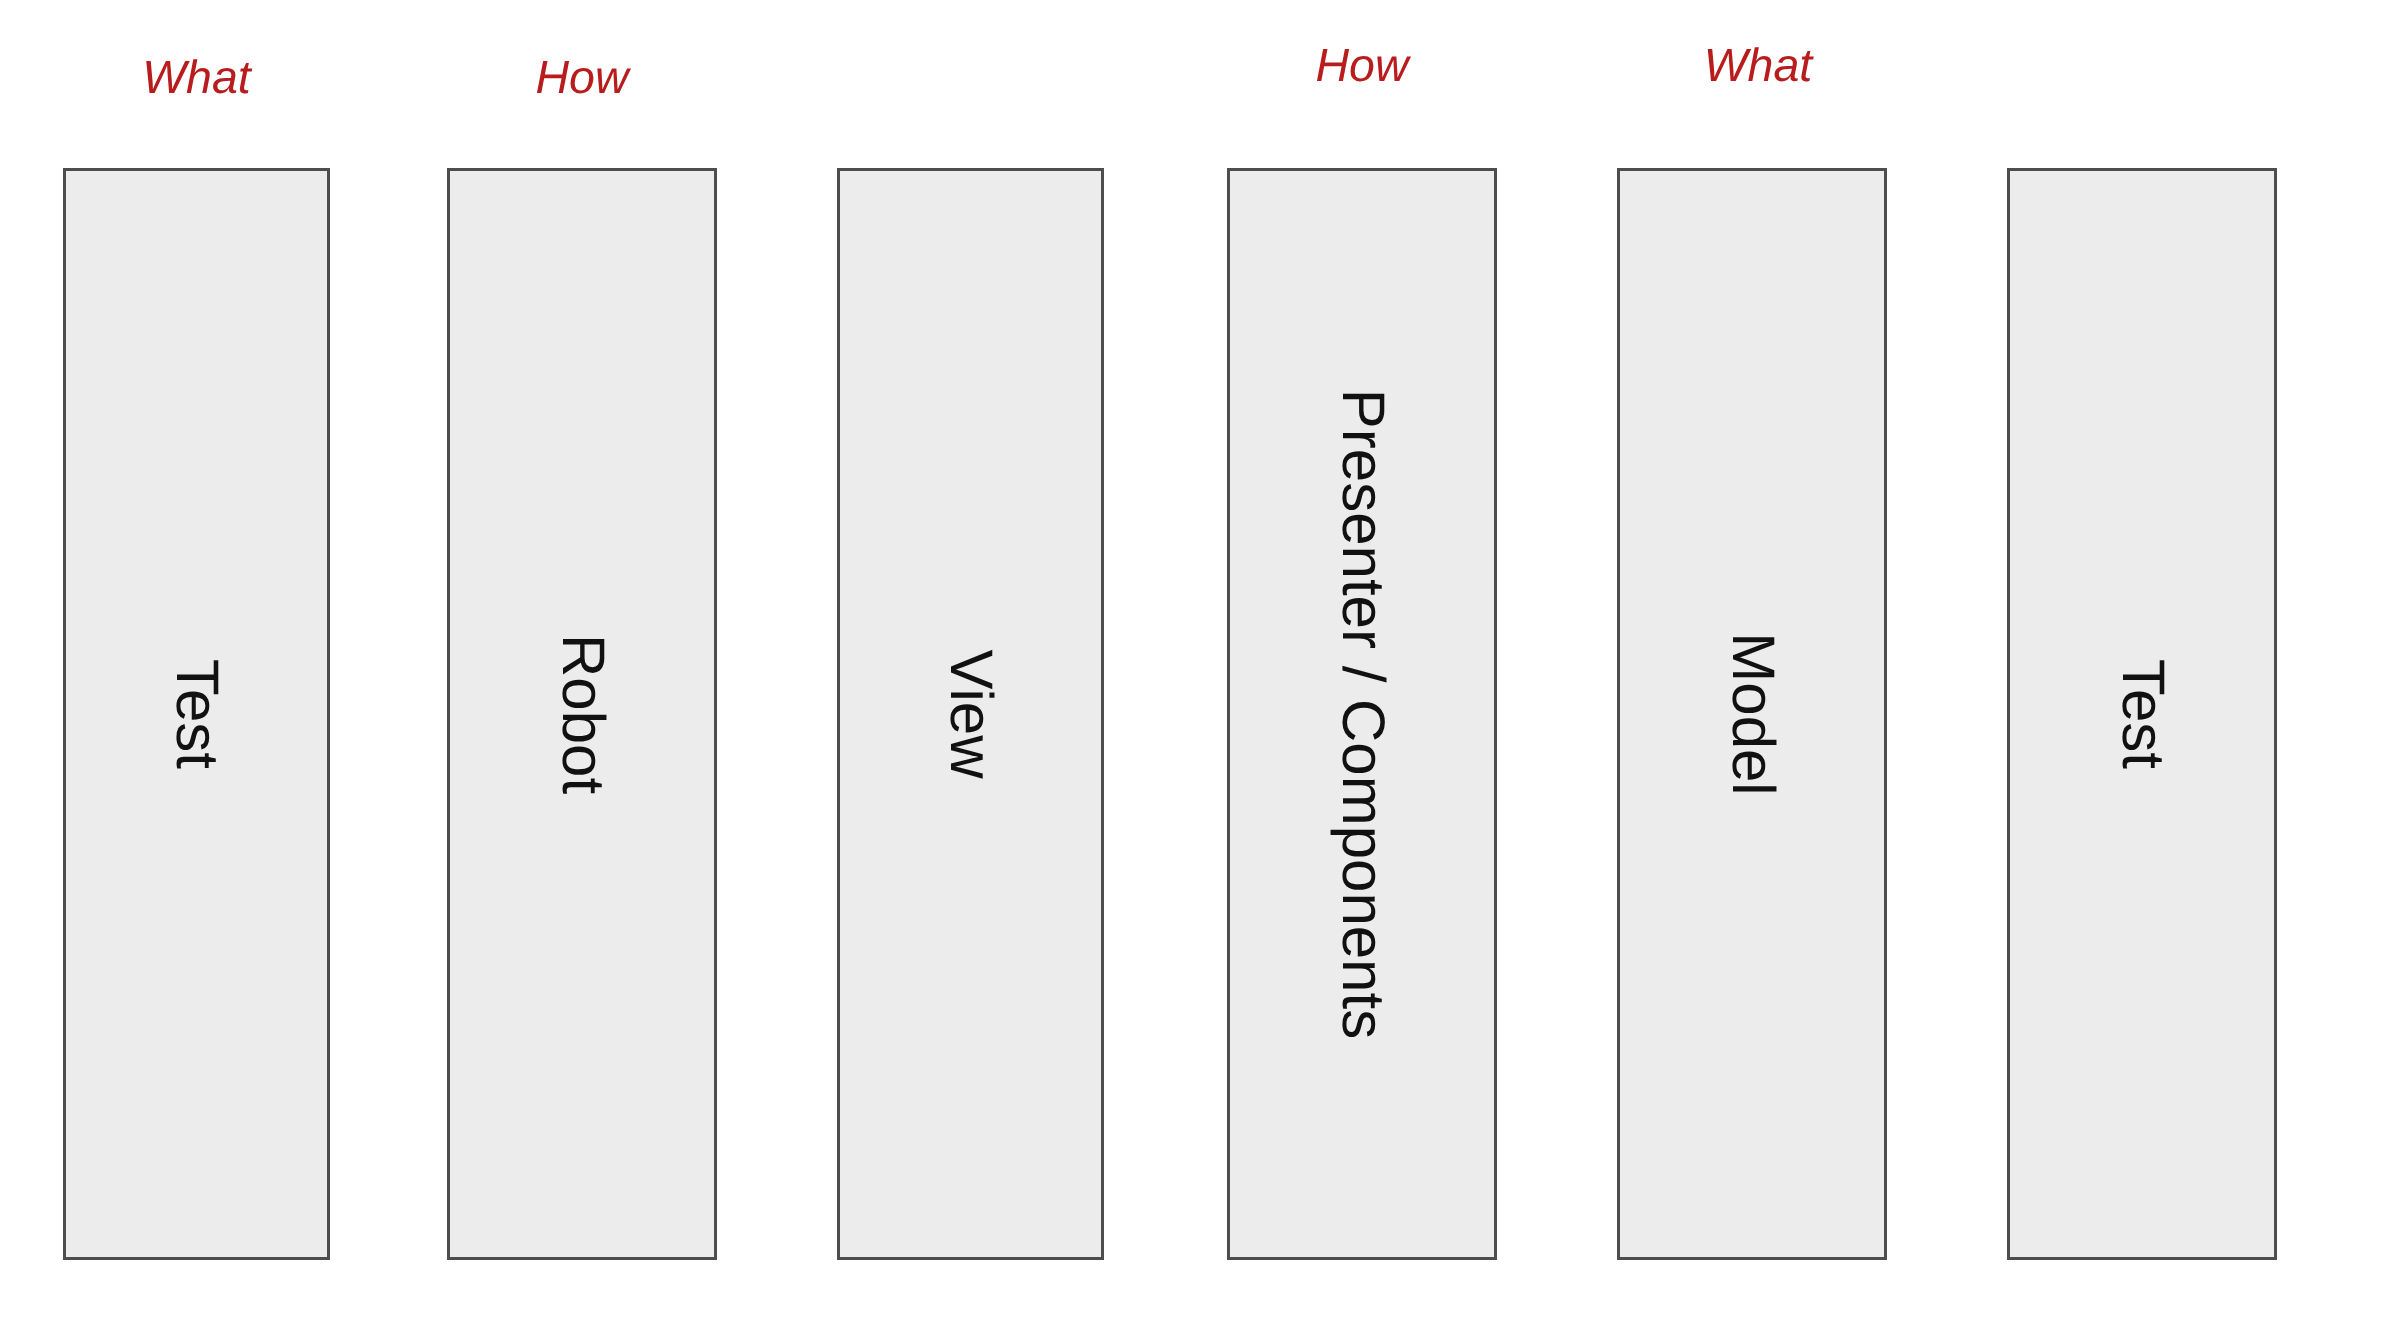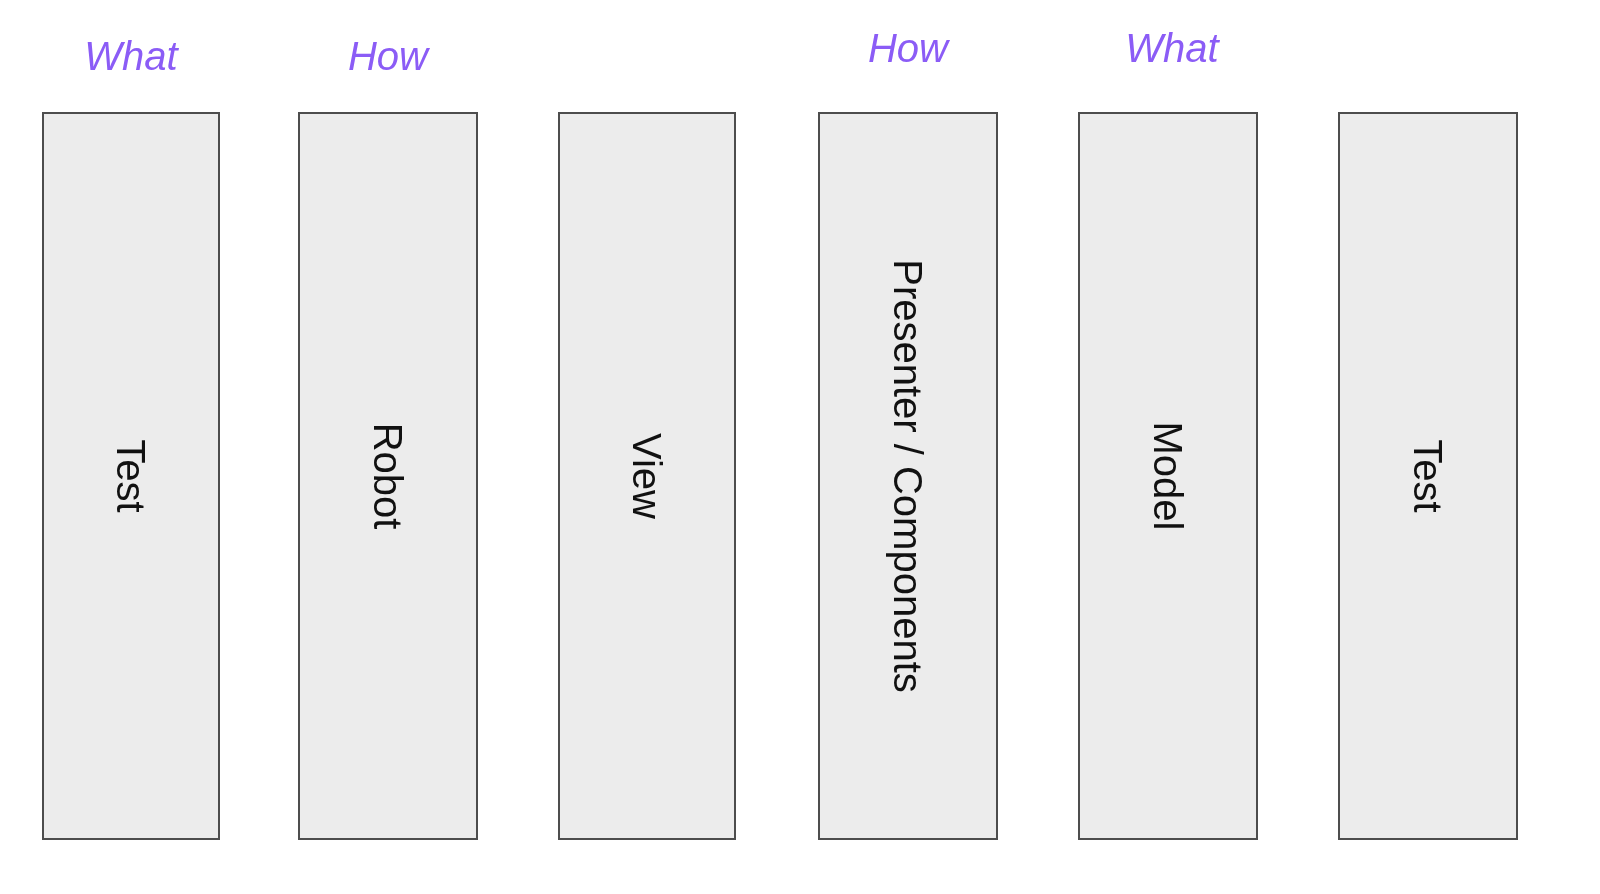--- a/index.html
+++ b/index.html
@@ -16,23 +16,23 @@
     width: 1600px;
     height: 894px;
     background: #ffffff;
     overflow: hidden;
   }
   .col-header {
     position: absolute;
     font-family: "Liberation Sans", sans-serif;
     font-style: italic;
     font-weight: 400;
-    font-size: 40px;
+    font-size: 31px;
     line-height: 1;
-    color: #8b5cf6;
+    color: #b91c1c;
     text-align: left;
     white-space: nowrap;
     transform: translateX(-50%);
     user-select: none;
   }
   .lane {
     position: absolute;
     box-sizing: border-box;
     background: #ececec;
     border: 2px solid #4d4d4d;

